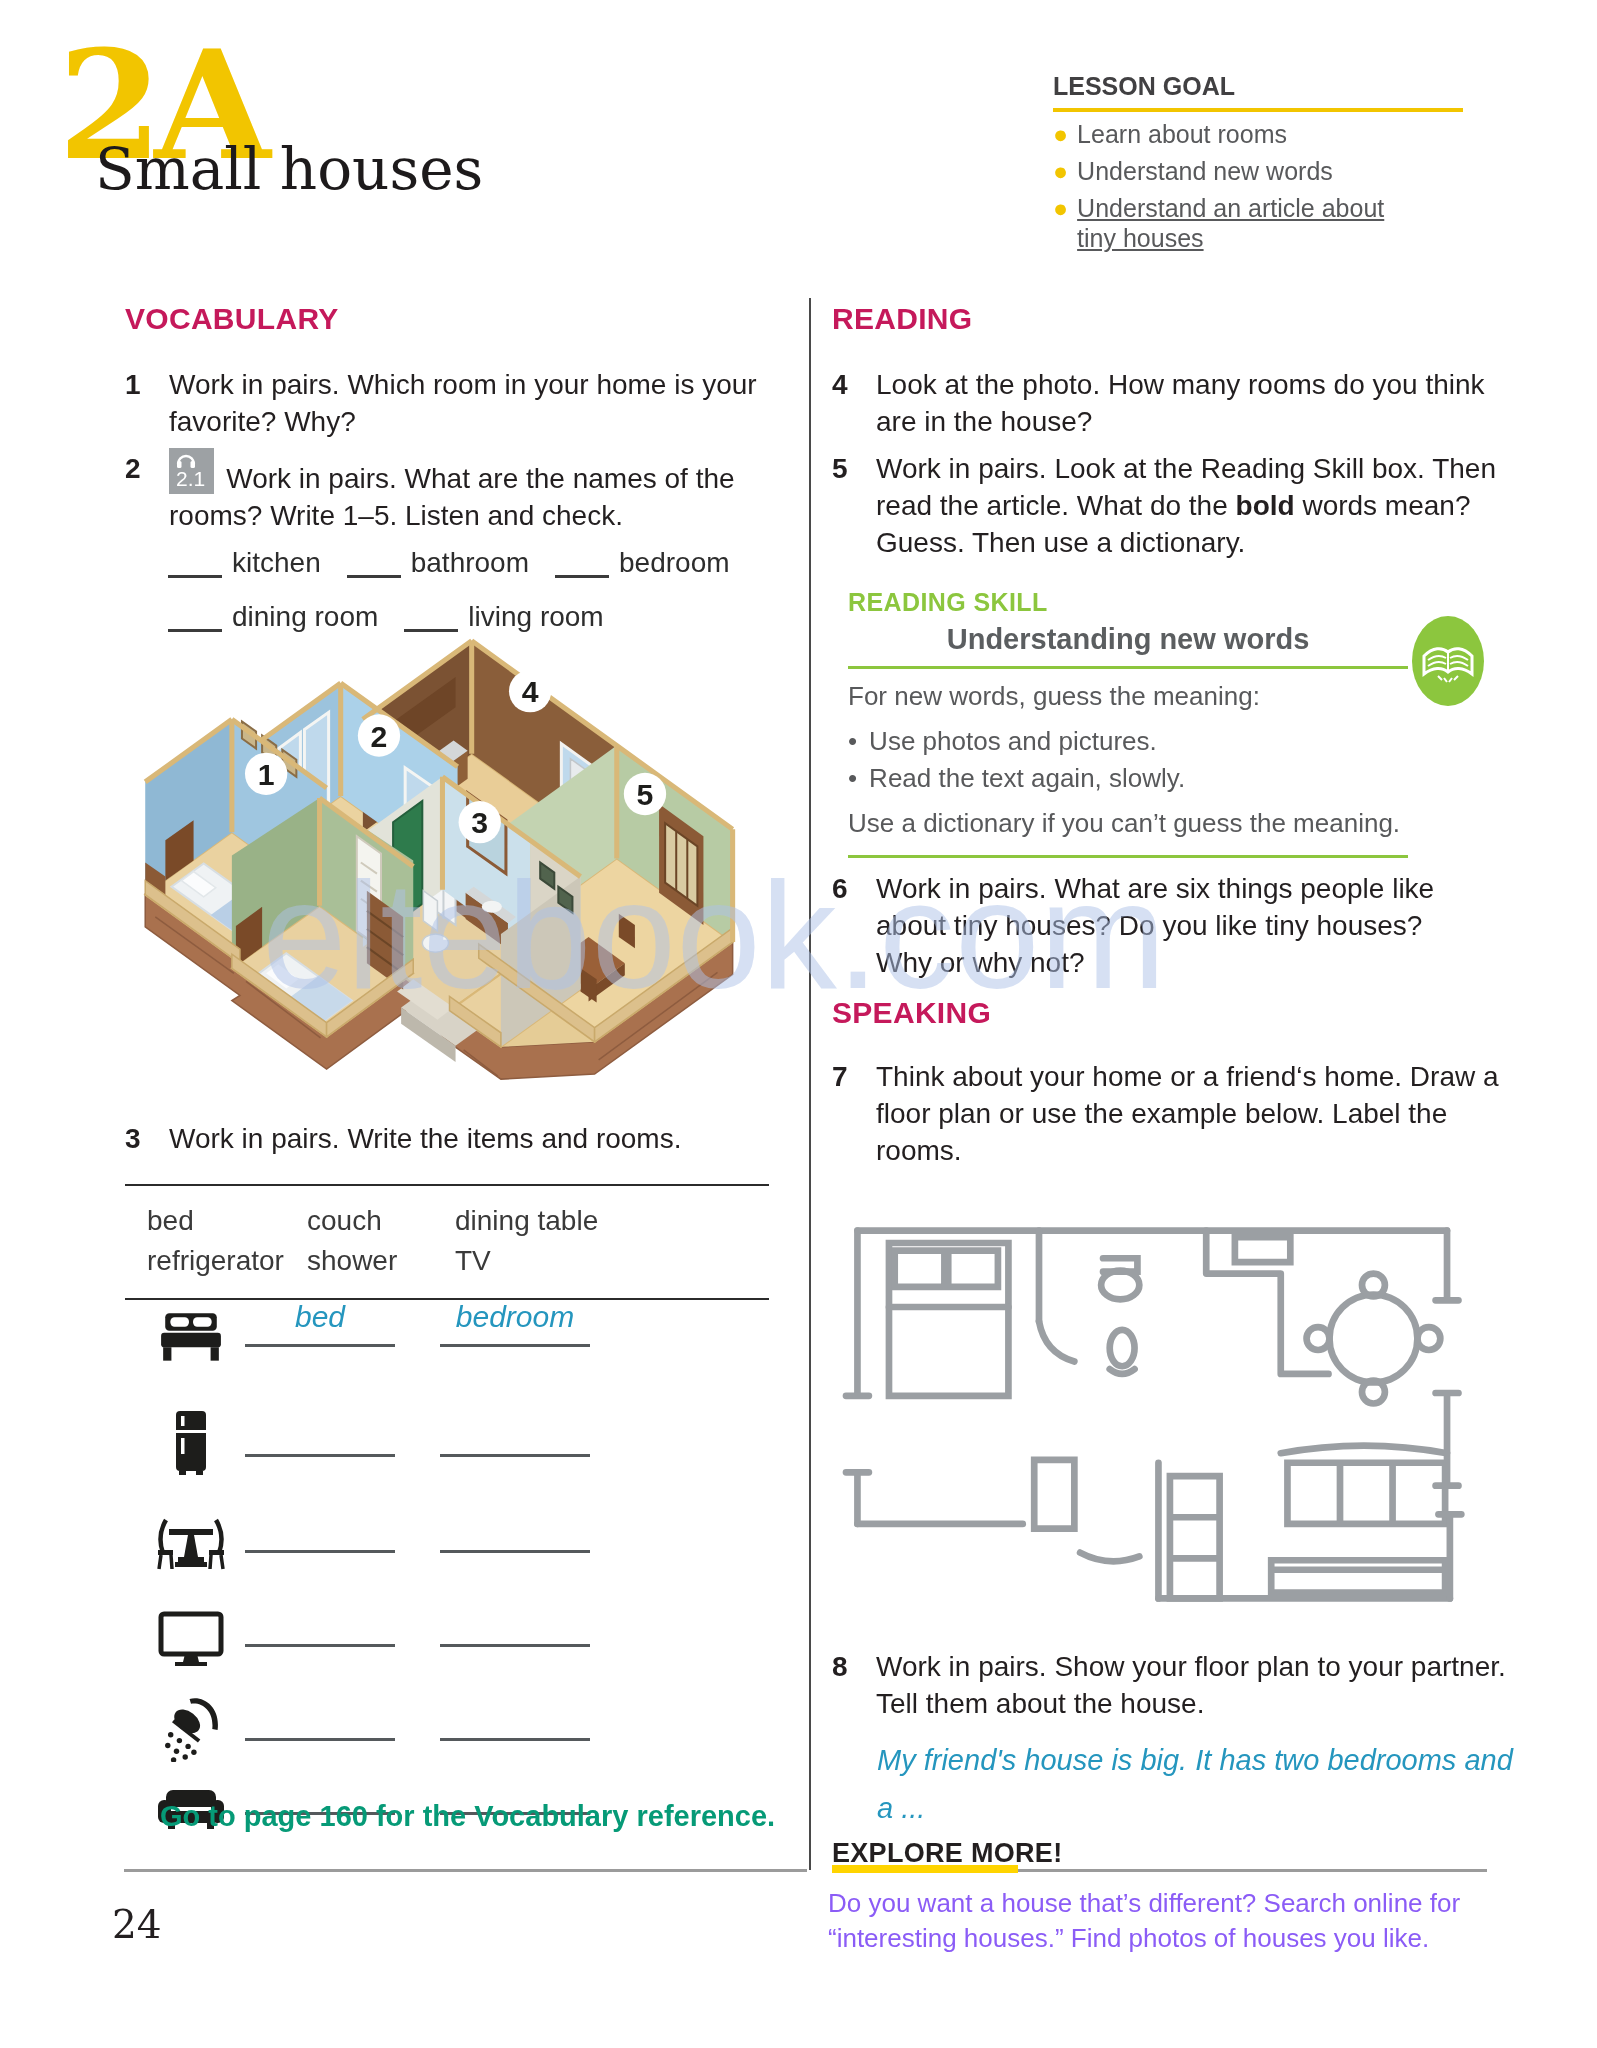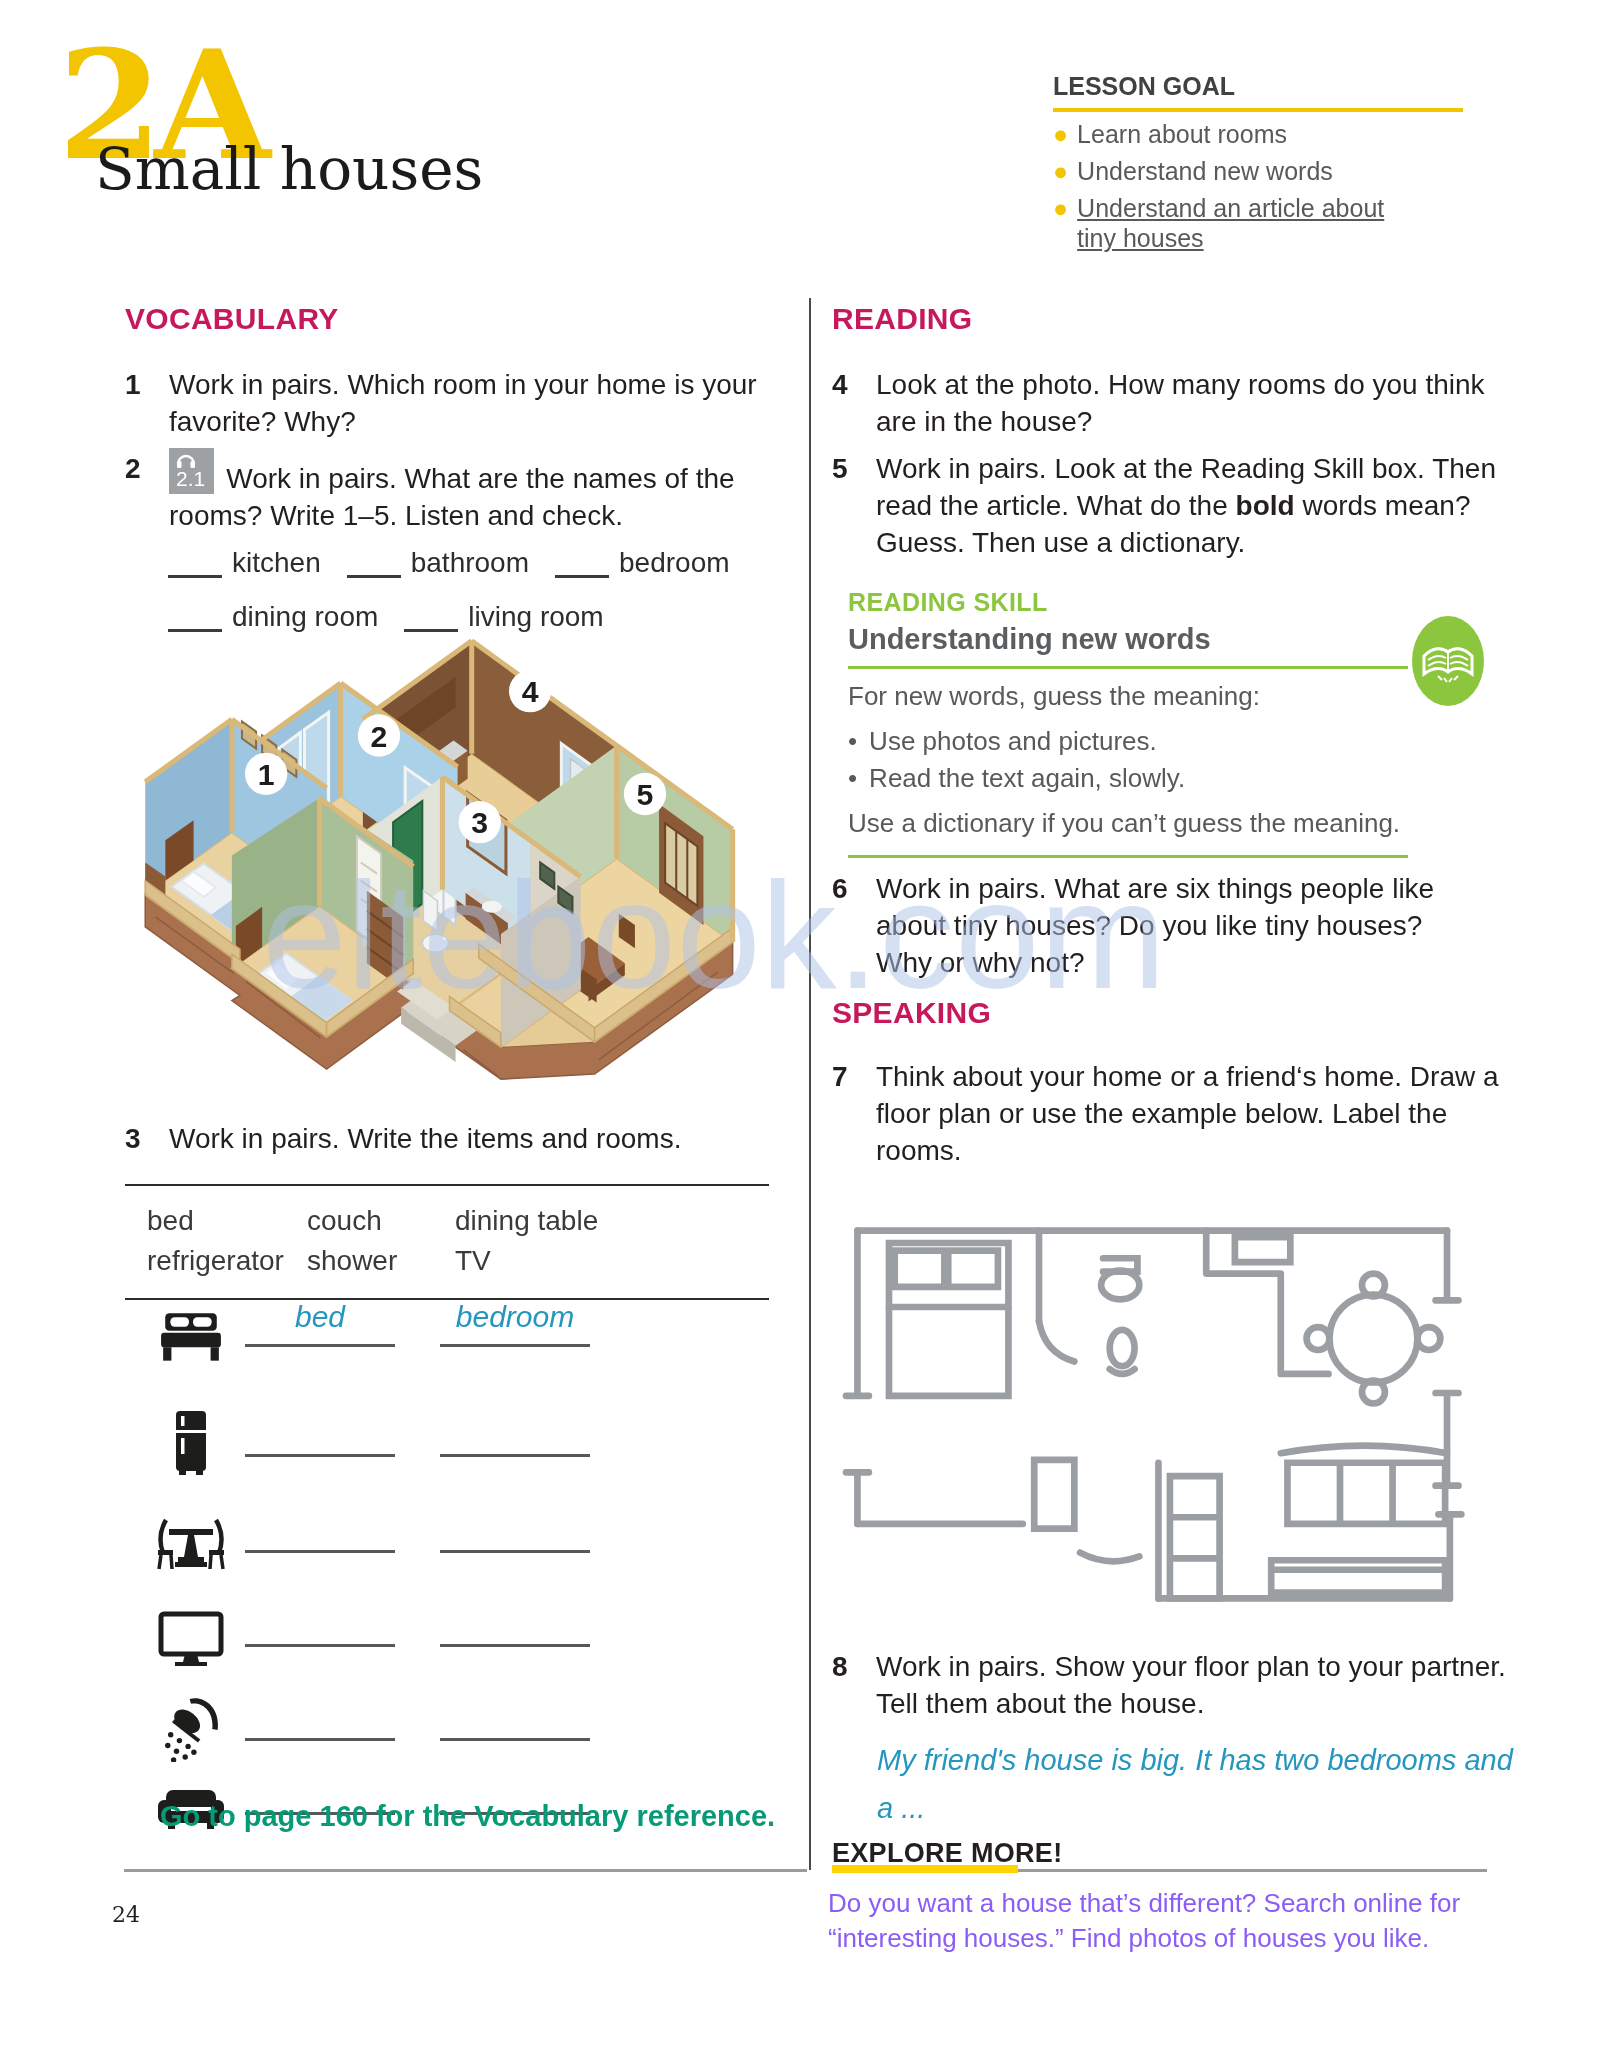--- a/index.html
+++ b/index.html
@@ -33,31 +33,31 @@
   .wrow{display:grid;grid-template-columns:160px 148px auto;font-size:28px;color:#3a3a3a;line-height:40px;}
   
   .irow{position:absolute;left:0;width:640px;}
   .icon-cell{position:absolute;left:18px;bottom:0;width:96px;text-align:center;}
   .ln{position:absolute;height:0;border-bottom:3px solid #55595c;width:150px;}
   .ans{position:absolute;width:150px;text-align:center;font-size:30px;font-style:italic;color:#2596BE;}
   .ref{font-size:29px;font-weight:bold;color:#069A77;text-align:right;}
   
   .skill{width:560px;}
   .sk-label{font-size:25px;font-weight:bold;color:#8CC63E;letter-spacing:.4px;}
-  .sk-title{font-size:29px;font-weight:bold;color:#5B5E60;margin-top:6px;}
+  .sk-title{font-size:29px;font-weight:bold;color:#5B5E60;margin-top:6px;text-align:center;}
   .sk-rule{height:3px;background:#8CC63E;margin-top:10px;}
   .sk-body{font-size:26px;color:#58595B;line-height:35px;margin-top:10px;}
   .sk-li{display:flex;}
   .sk-li .d{margin-right:12px;}
   .teal-ex{font-size:29px;font-style:italic;color:#2596BE;line-height:48px;}
   .expl-h{font-size:27px;font-weight:bold;color:#231F20;letter-spacing:.3px;}
   .expl-t{font-size:26px;color:#8b5cf6;line-height:35px;}
   .rule{background:#9b9b9b;}
   .wm{font-size:152px;color:#AEC2E8;opacity:.5;white-space:nowrap;pointer-events:none;z-index:40;}
-  .pgnum{font-family:"DejaVu Serif",serif;font-size:22px;}
+  .pgnum{font-family:"DejaVu Serif",serif;font-size:39px;}
   svg{display:block;}
 </style>
 </head>
 <body>
 
 <div class="page">
 
   <div class="abs unit-code" style="left:58px;top:30px;">2A</div>
   <div class="abs unit-title" style="left:95px;top:140px;">Small houses</div>
 

